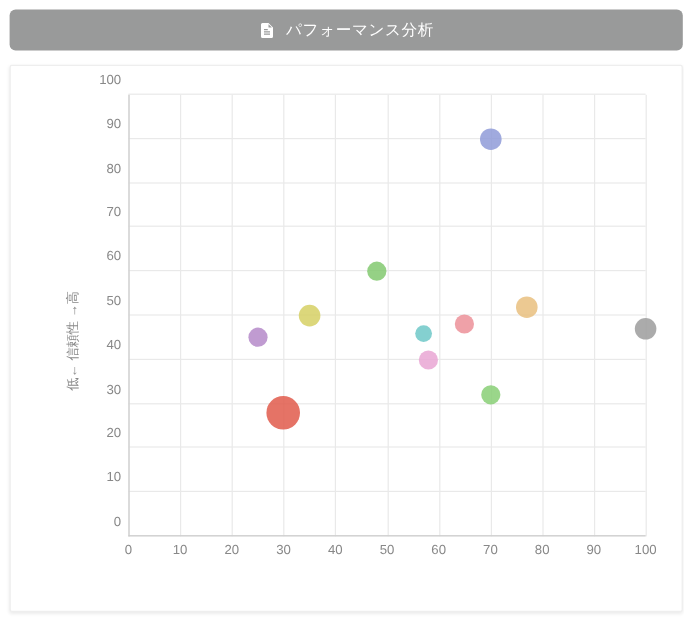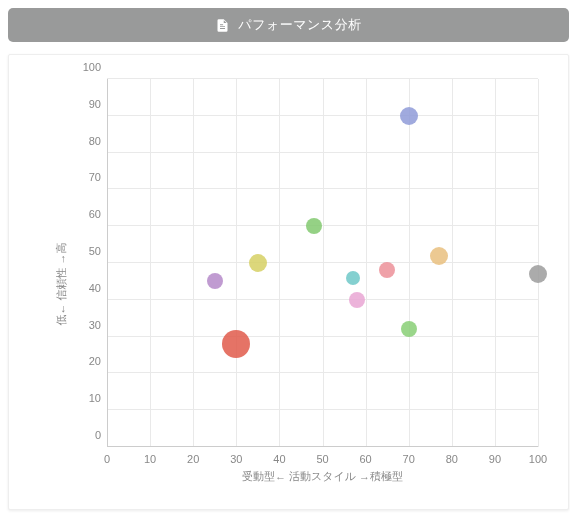--- a/index.html
+++ b/index.html
@@ -152,21 +152,20 @@
             <div class="bubble" style="left: 57%; bottom: 46%; width: 14px; height: 14px; background: rgb(110, 200, 200); opacity: 0.85;"></div>
             <div class="bubble" style="left: 58%; bottom: 40%; width: 16px; height: 16px; background: rgb(233, 166, 212); opacity: 0.85;"></div>
             <div class="bubble" style="left: 65%; bottom: 48%; width: 16px; height: 16px; background: rgb(236, 145, 153); opacity: 0.85;"></div>
             <div class="bubble" style="left: 70%; bottom: 32%; width: 16px; height: 16px; background: rgb(136, 207, 118); opacity: 0.85;"></div>
             <div class="bubble" style="left: 70%; bottom: 90%; width: 18px; height: 18px; background: rgb(143, 155, 216); opacity: 0.85;"></div>
             <div class="bubble" style="left: 77%; bottom: 52%; width: 18px; height: 18px; background: rgb(233, 192, 127); opacity: 0.85;"></div>
             <div class="bubble" style="left: 100%; bottom: 47%; width: 18px; height: 18px; background: rgb(156, 156, 156); opacity: 0.85;"></div>
           </div>
         <div class="axis-line-h"></div>
         <div class="axis-line-v"></div>
-        <div class="xlabel">受動型← 活動スタイル →積極型</div>
       <div class="tick-y" style="bottom: 0%;">0</div>
           <div class="tick-y" style="bottom: 10%;">10</div>
           <div class="tick-y" style="bottom: 20%;">20</div>
           <div class="tick-y" style="bottom: 30%;">30</div>
           <div class="tick-y" style="bottom: 40%;">40</div>
           <div class="tick-y" style="bottom: 50%;">50</div>
           <div class="tick-y" style="bottom: 60%;">60</div>
           <div class="tick-y" style="bottom: 70%;">70</div>
           <div class="tick-y" style="bottom: 80%;">80</div>
           <div class="tick-y" style="bottom: 90%;">90</div>

